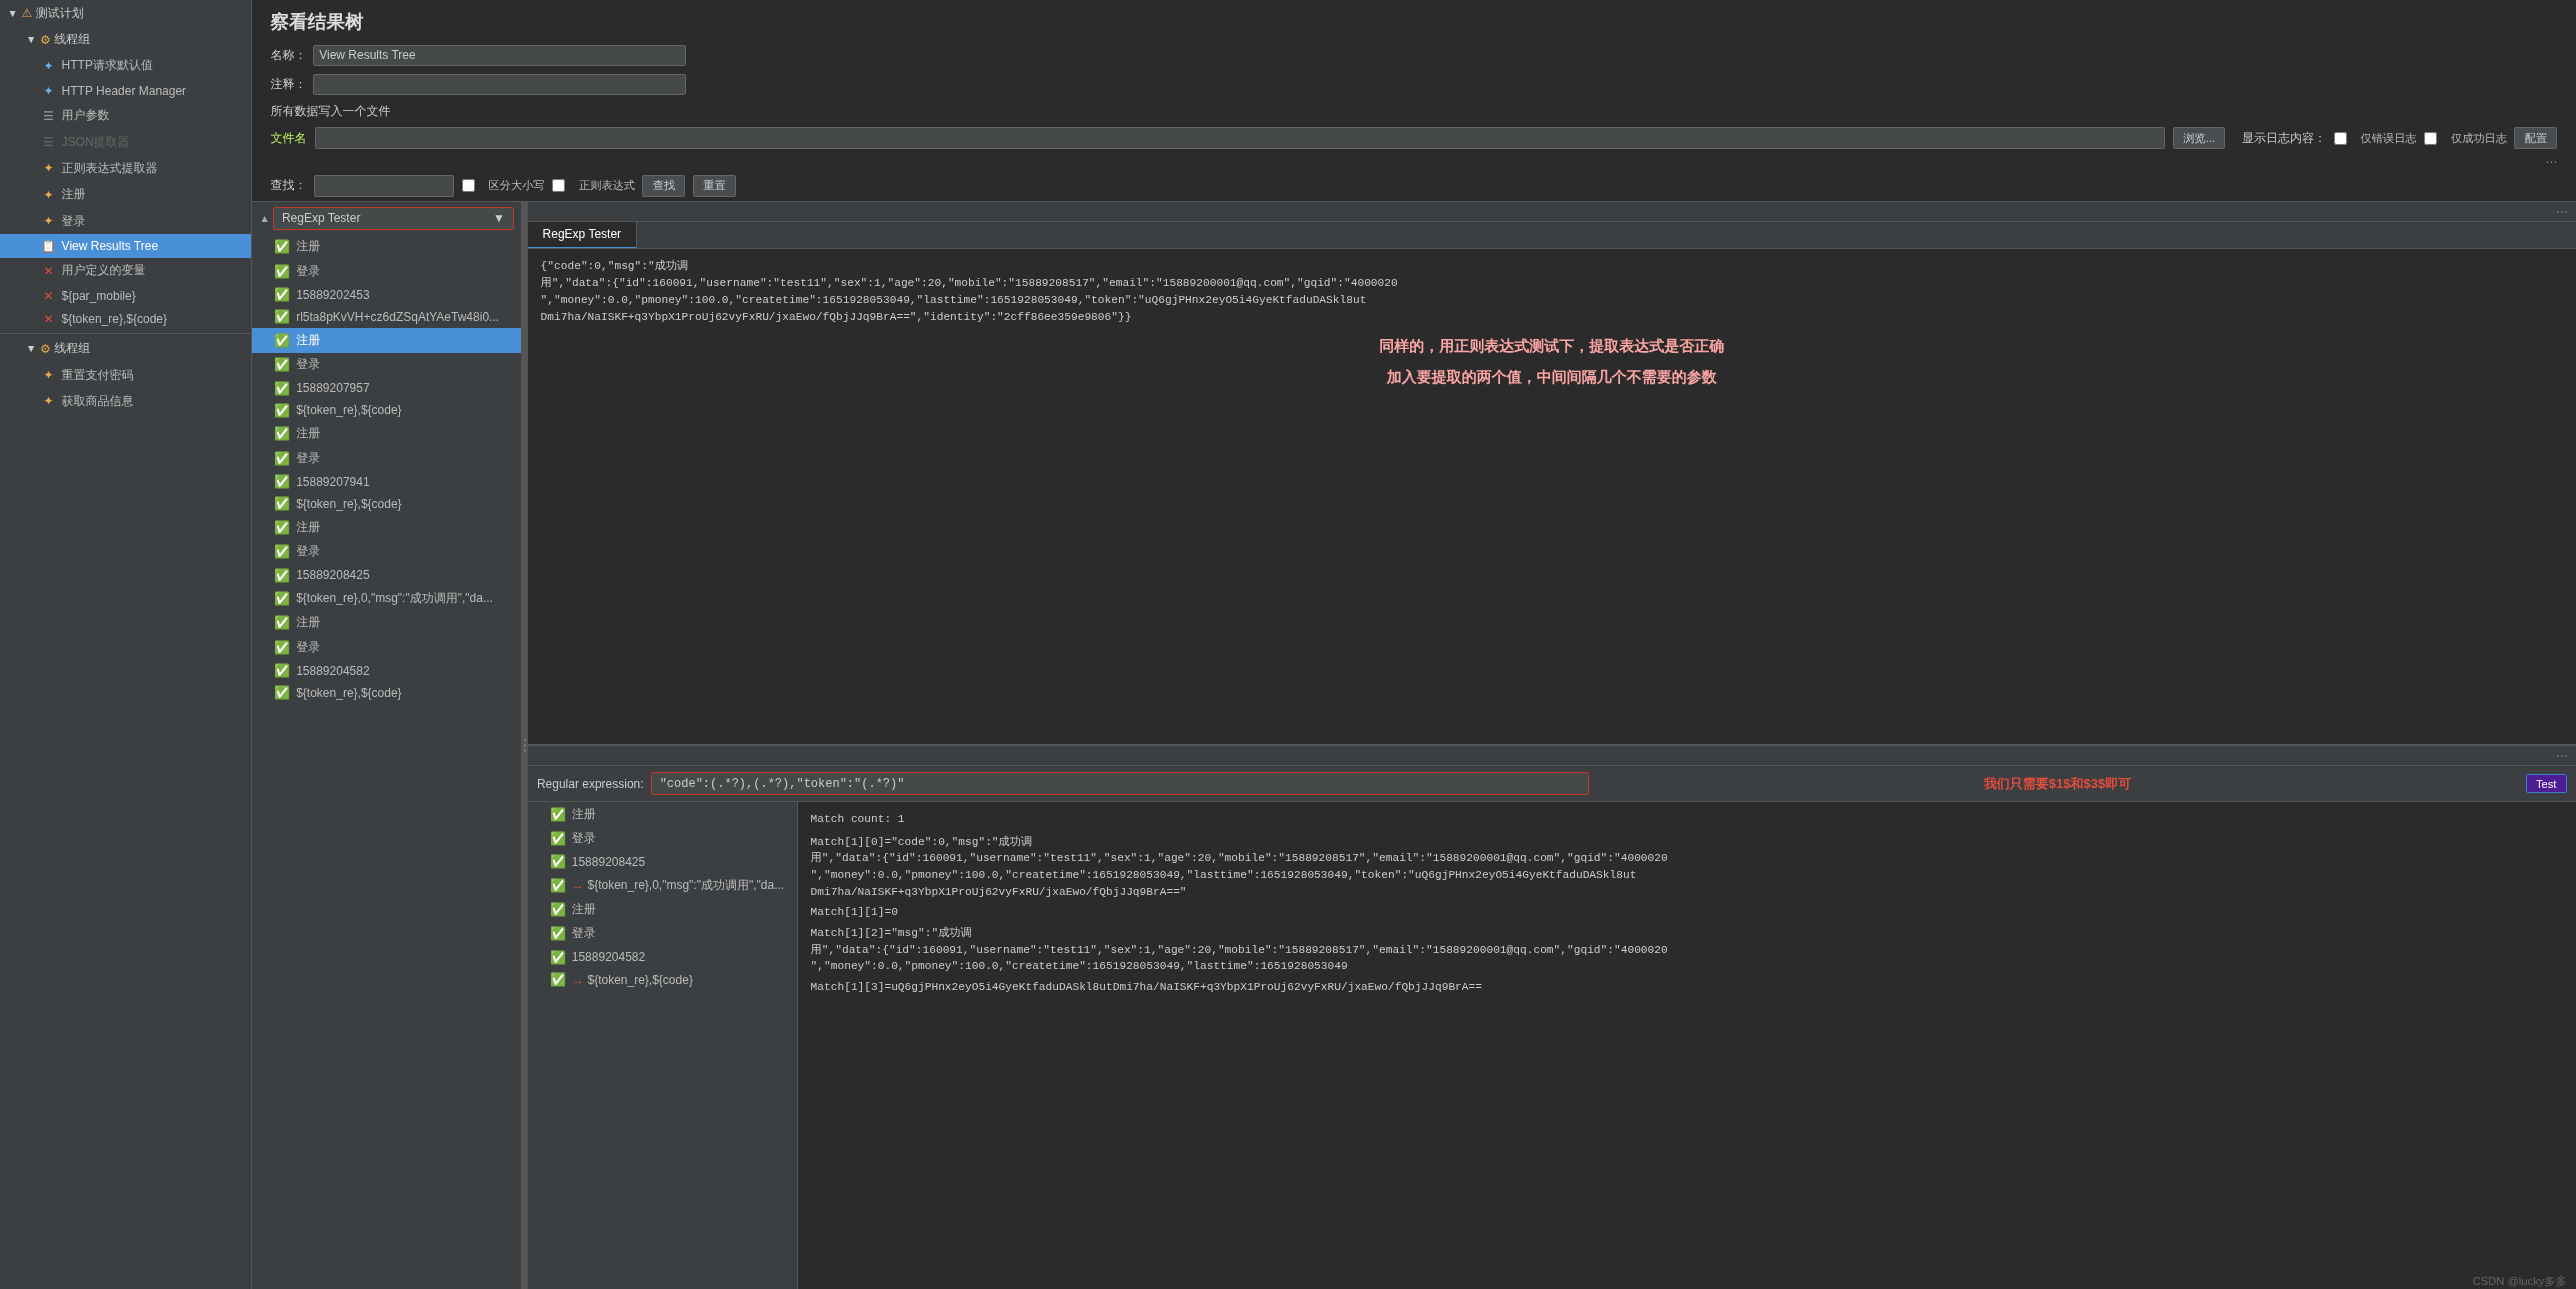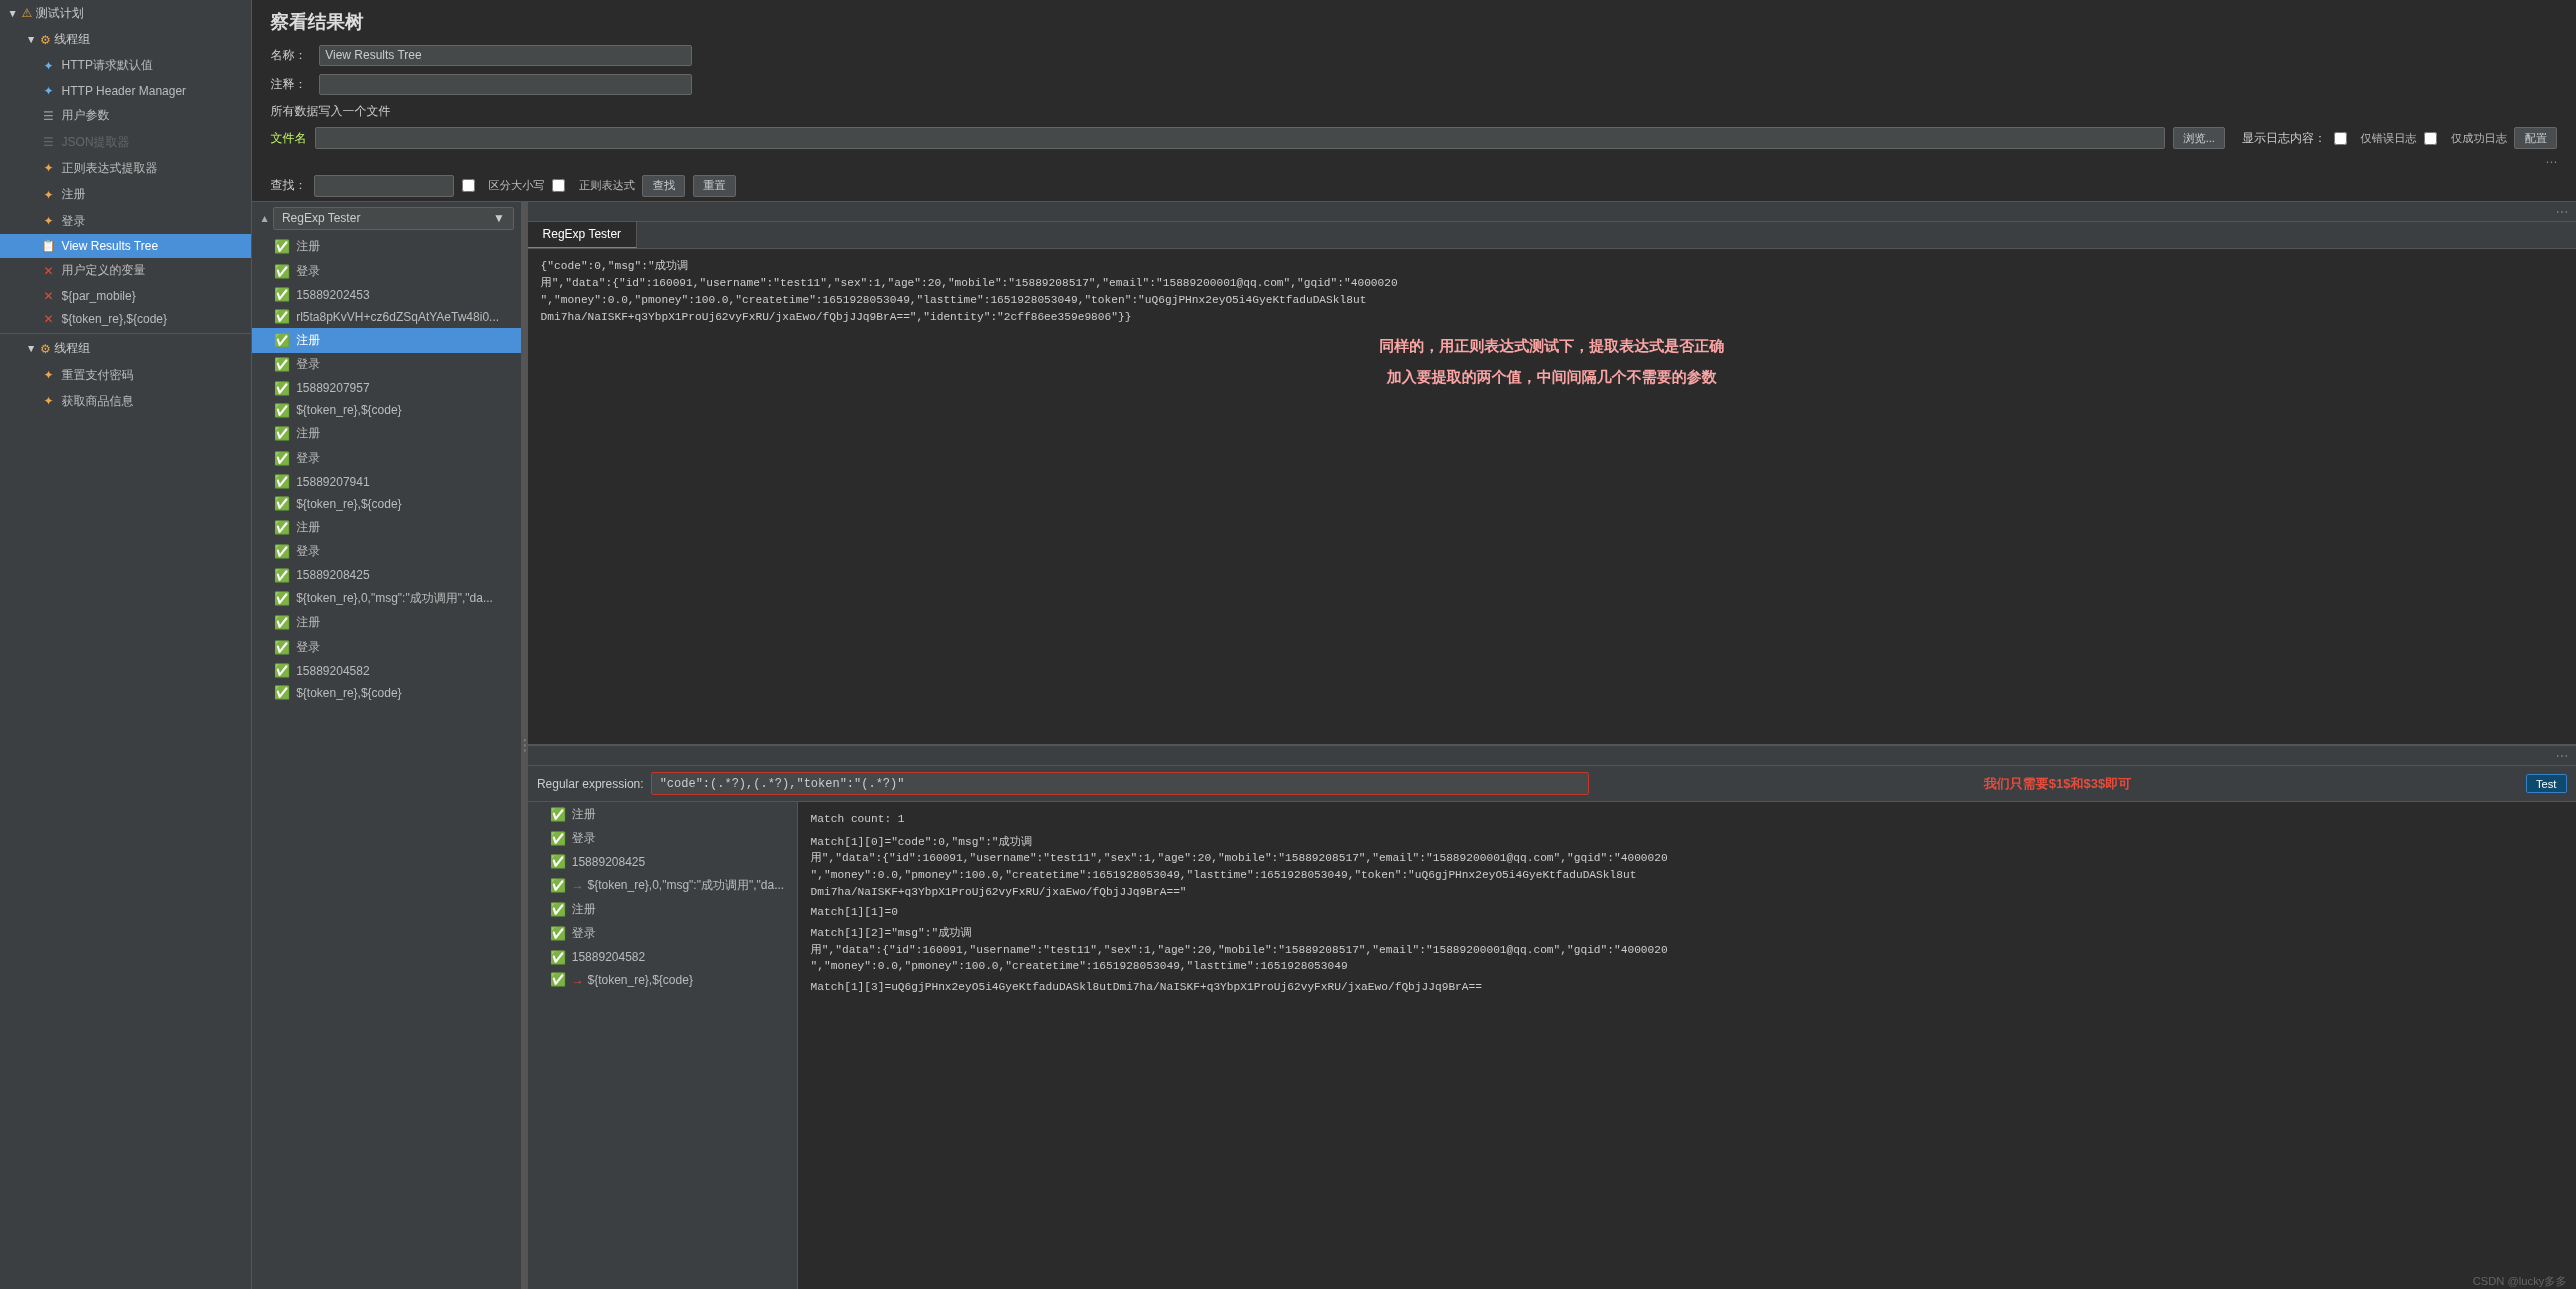--- a/index.html
+++ b/index.html
@@ -80,21 +80,21 @@
       font-size: 18.6px;
       font-weight: bold;
       color: #ddd;
       padding: 9.3px 18.6px 5.6px 18.6px;
     }
 
     .form-row {
       display: flex;
       align-items: center;
       padding: 3.7px 18.6px;
-      gap: 11px;
+      gap: 5px;
     }
     .form-label {
       color: #ccc;
       font-size: 12px;
       min-width: 37px;
     }
     .form-input {
       background: #45494a;
       border: 0.9px solid #666;
       color: #ccc;
@@ -106,21 +106,21 @@
     .btn {
       background: #4a4d50;
       border: 0.9px solid #666;
       color: #ccc;
       padding: 2.8px 9.3px;
       font-size: 11.2px;
       border-radius: 1.9px;
       cursor: pointer;
     }
     .btn-blue {
-      background: #0c4a6e;
+      background: #4c1d95;
       border-color: #3a80c9;
       color: #fff;
     }
 
     .checkbox-row {
       display: flex;
       align-items: center;
       gap: 14px;
       font-size: 11.2px;
       color: #bbb;

